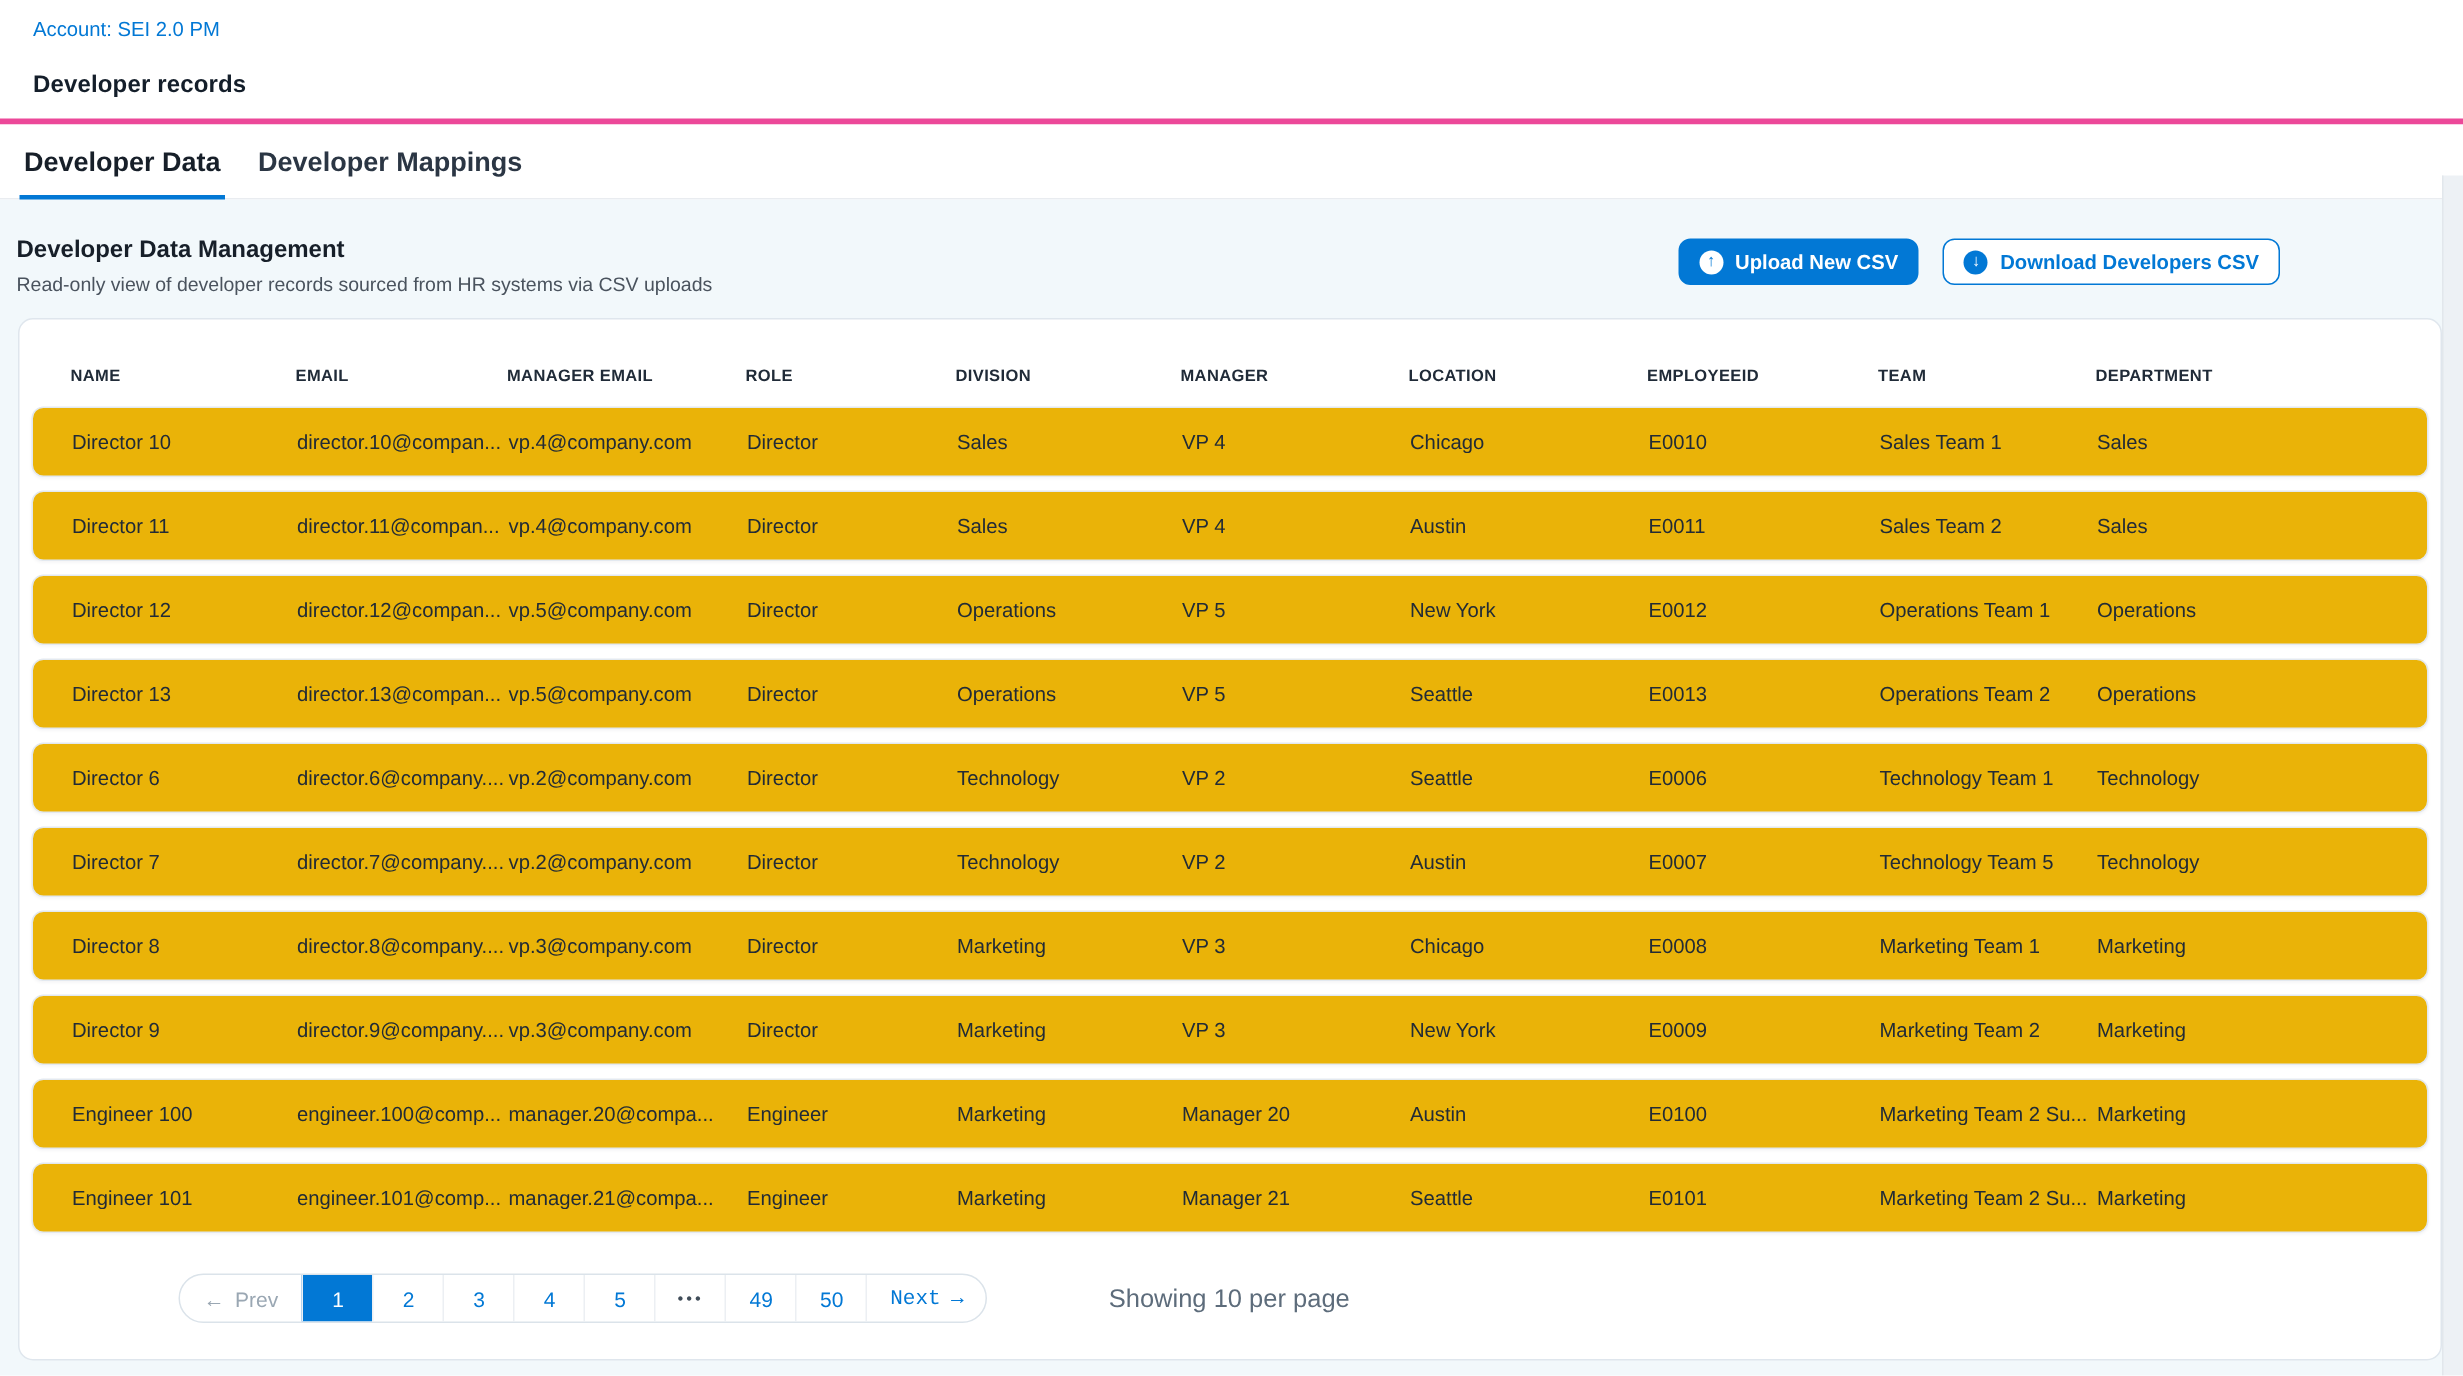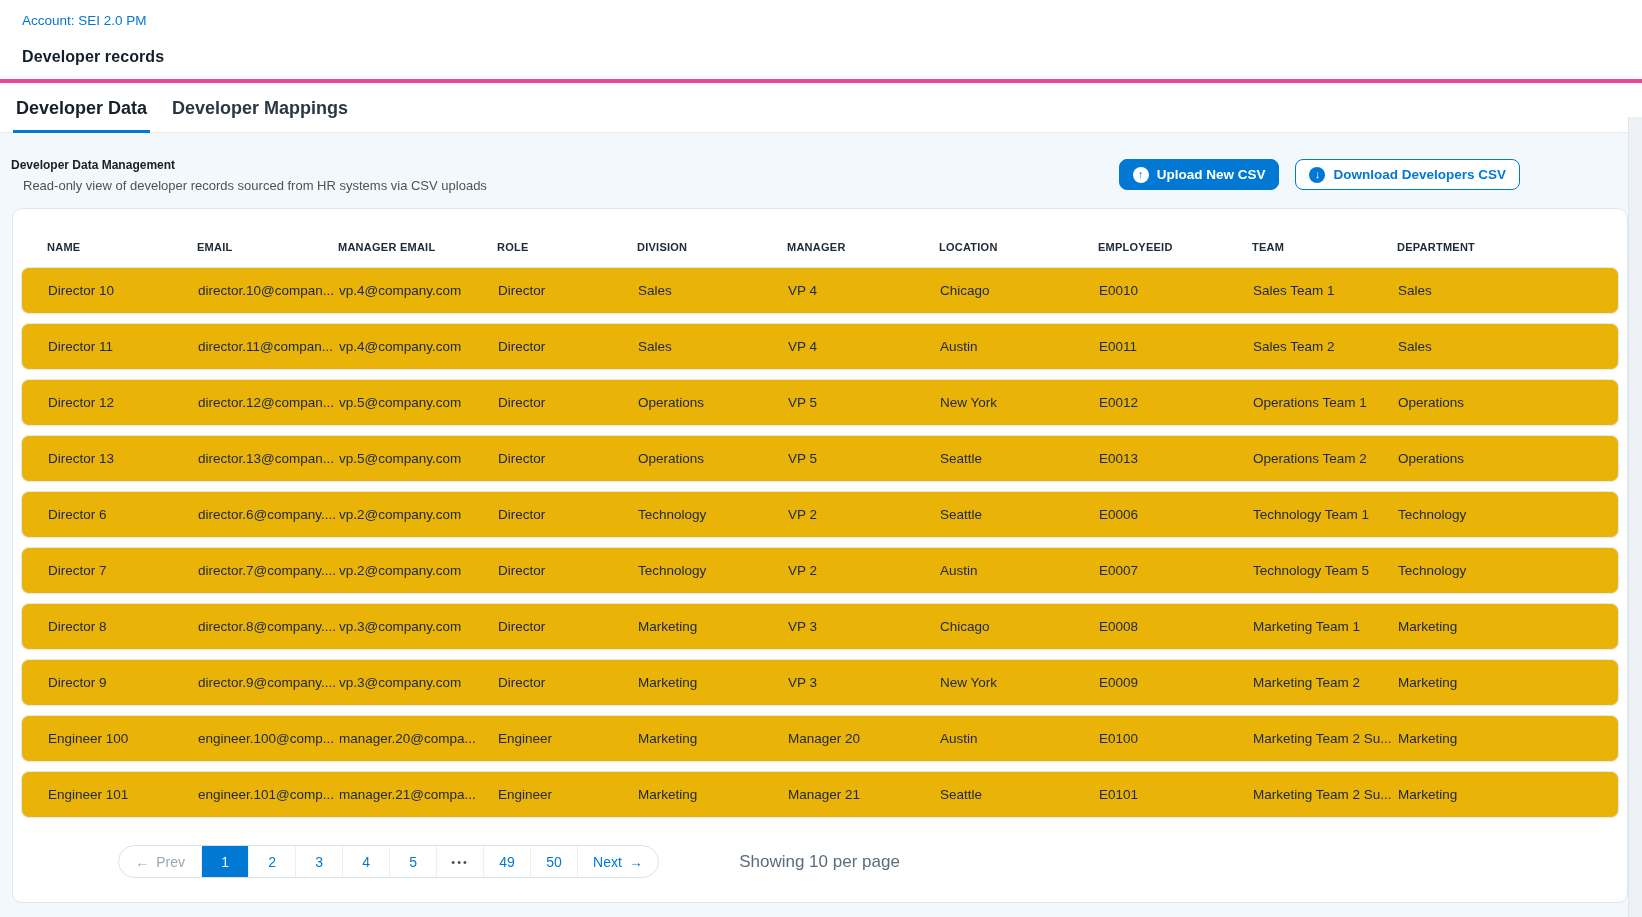--- a/index.html
+++ b/index.html
@@ -12,22 +12,22 @@
   .page-title{font-size:16px;font-weight:700;color:#141e2a;margin-top:19px;letter-spacing:.1px;}
 
   
   .tab-bar{display:flex;gap:19px;background:#fff;padding:0 13px;border-bottom:1px solid #e9ecf0;}
   .tab{font-size:18px;font-weight:600;color:#2b3644;padding:15px 3px 11px;border-bottom:3px solid transparent;margin-bottom:-1px;cursor:pointer;}
   .tab.active{color:#171f29;border-bottom-color:var(--primary,#0278d5);}
 
   
   .content{background:var(--content-bg,#f2f8fb);height:800px;}
   .section-header{display:flex;justify-content:space-between;align-items:flex-start;padding:25px 122px 15px 11px;}
-  .section-title{font-size:12px;font-weight:700;color:#171f29;}
-  .section-subtitle{font-size:13px;color:#4a535e;margin-top:6px;margin-left:12px;}
+  .section-title{font-size:16px;font-weight:700;color:#171f29;}
+  .section-subtitle{font-size:13px;color:#4a535e;margin-top:6px;}
   .actions{display:flex;gap:16px;align-items:center;margin-top:1px;}
   .btn{display:inline-flex;align-items:center;gap:8px;height:31px;padding:0 13px;border-radius:8px;font-size:13.5px;font-weight:700;cursor:pointer;font-family:inherit;line-height:1;}
   .btn.primary{background:var(--primary,#0278d5);border:1px solid var(--primary,#0278d5);color:#fff;}
   .btn.outline{background:#fff;border:1.5px solid var(--primary,#0278d5);color:var(--primary,#0278d5);}
   .icn{width:16px;height:16px;border-radius:50%;display:inline-flex;align-items:center;justify-content:center;font-size:11px;font-weight:700;flex:none;}
   .icn.up{background:#fff;color:var(--primary,#0278d5);}
   .icn.down{background:var(--primary,#0278d5);color:#fff;}
 
   
   .table-card{margin:0 14px 0 12px;background:#fff;border:1px solid #dfe6ed;border-radius:10px;height:695px;}
@@ -39,21 +39,21 @@
   .td{font-size:13.5px;color:#222b36;white-space:nowrap;overflow:hidden;}
 
   
   .pager{display:grid;grid-template-columns:1fr auto 1fr;align-items:center;padding:27px 26px 0 25px;}
   .range{font-size:13.5px;font-weight:600;color:#2a333e;}
   .pill{display:inline-flex;align-items:stretch;background:#fff;border:1px solid #dbe3ea;border-radius:18px;overflow:hidden;height:33px;justify-self:center;}
   .pg{border:none;background:transparent;font-family:inherit;font-size:14px;color:var(--primary,#0278d5);cursor:pointer;display:inline-flex;align-items:center;justify-content:center;gap:7px;padding:0;}
   .pg .arr{font-size:14px;}
   .pg.num{width:47px;border-left:1px solid #eceff3;}
   .pg.prev{color:#9aa7b3;padding:0 16px;}
-  .pg.next{padding:0 15px;border-left:1px solid #eceff3;}
+  .pg.next{padding:0 15px;border-left:1px solid #eceff3;font-family:Liberation Mono, monospace;}
   .pg.active{background:var(--primary,#0278d5);color:#fff;font-weight:500;}
   .pg.dots{color:#414d59;font-size:11px;letter-spacing:2px;cursor:default;width:47px;border-left:1px solid #eceff3;}
   .perpage{font-size:17px;color:#5d6c7b;justify-self:end;}
 
   
   .scroll-gutter{position:absolute;right:0;top:117px;width:14px;height:800px;background:#edf1f5;border-left:1px solid #e2e7ec;}
 </style>
 </head>
 <body>
 

